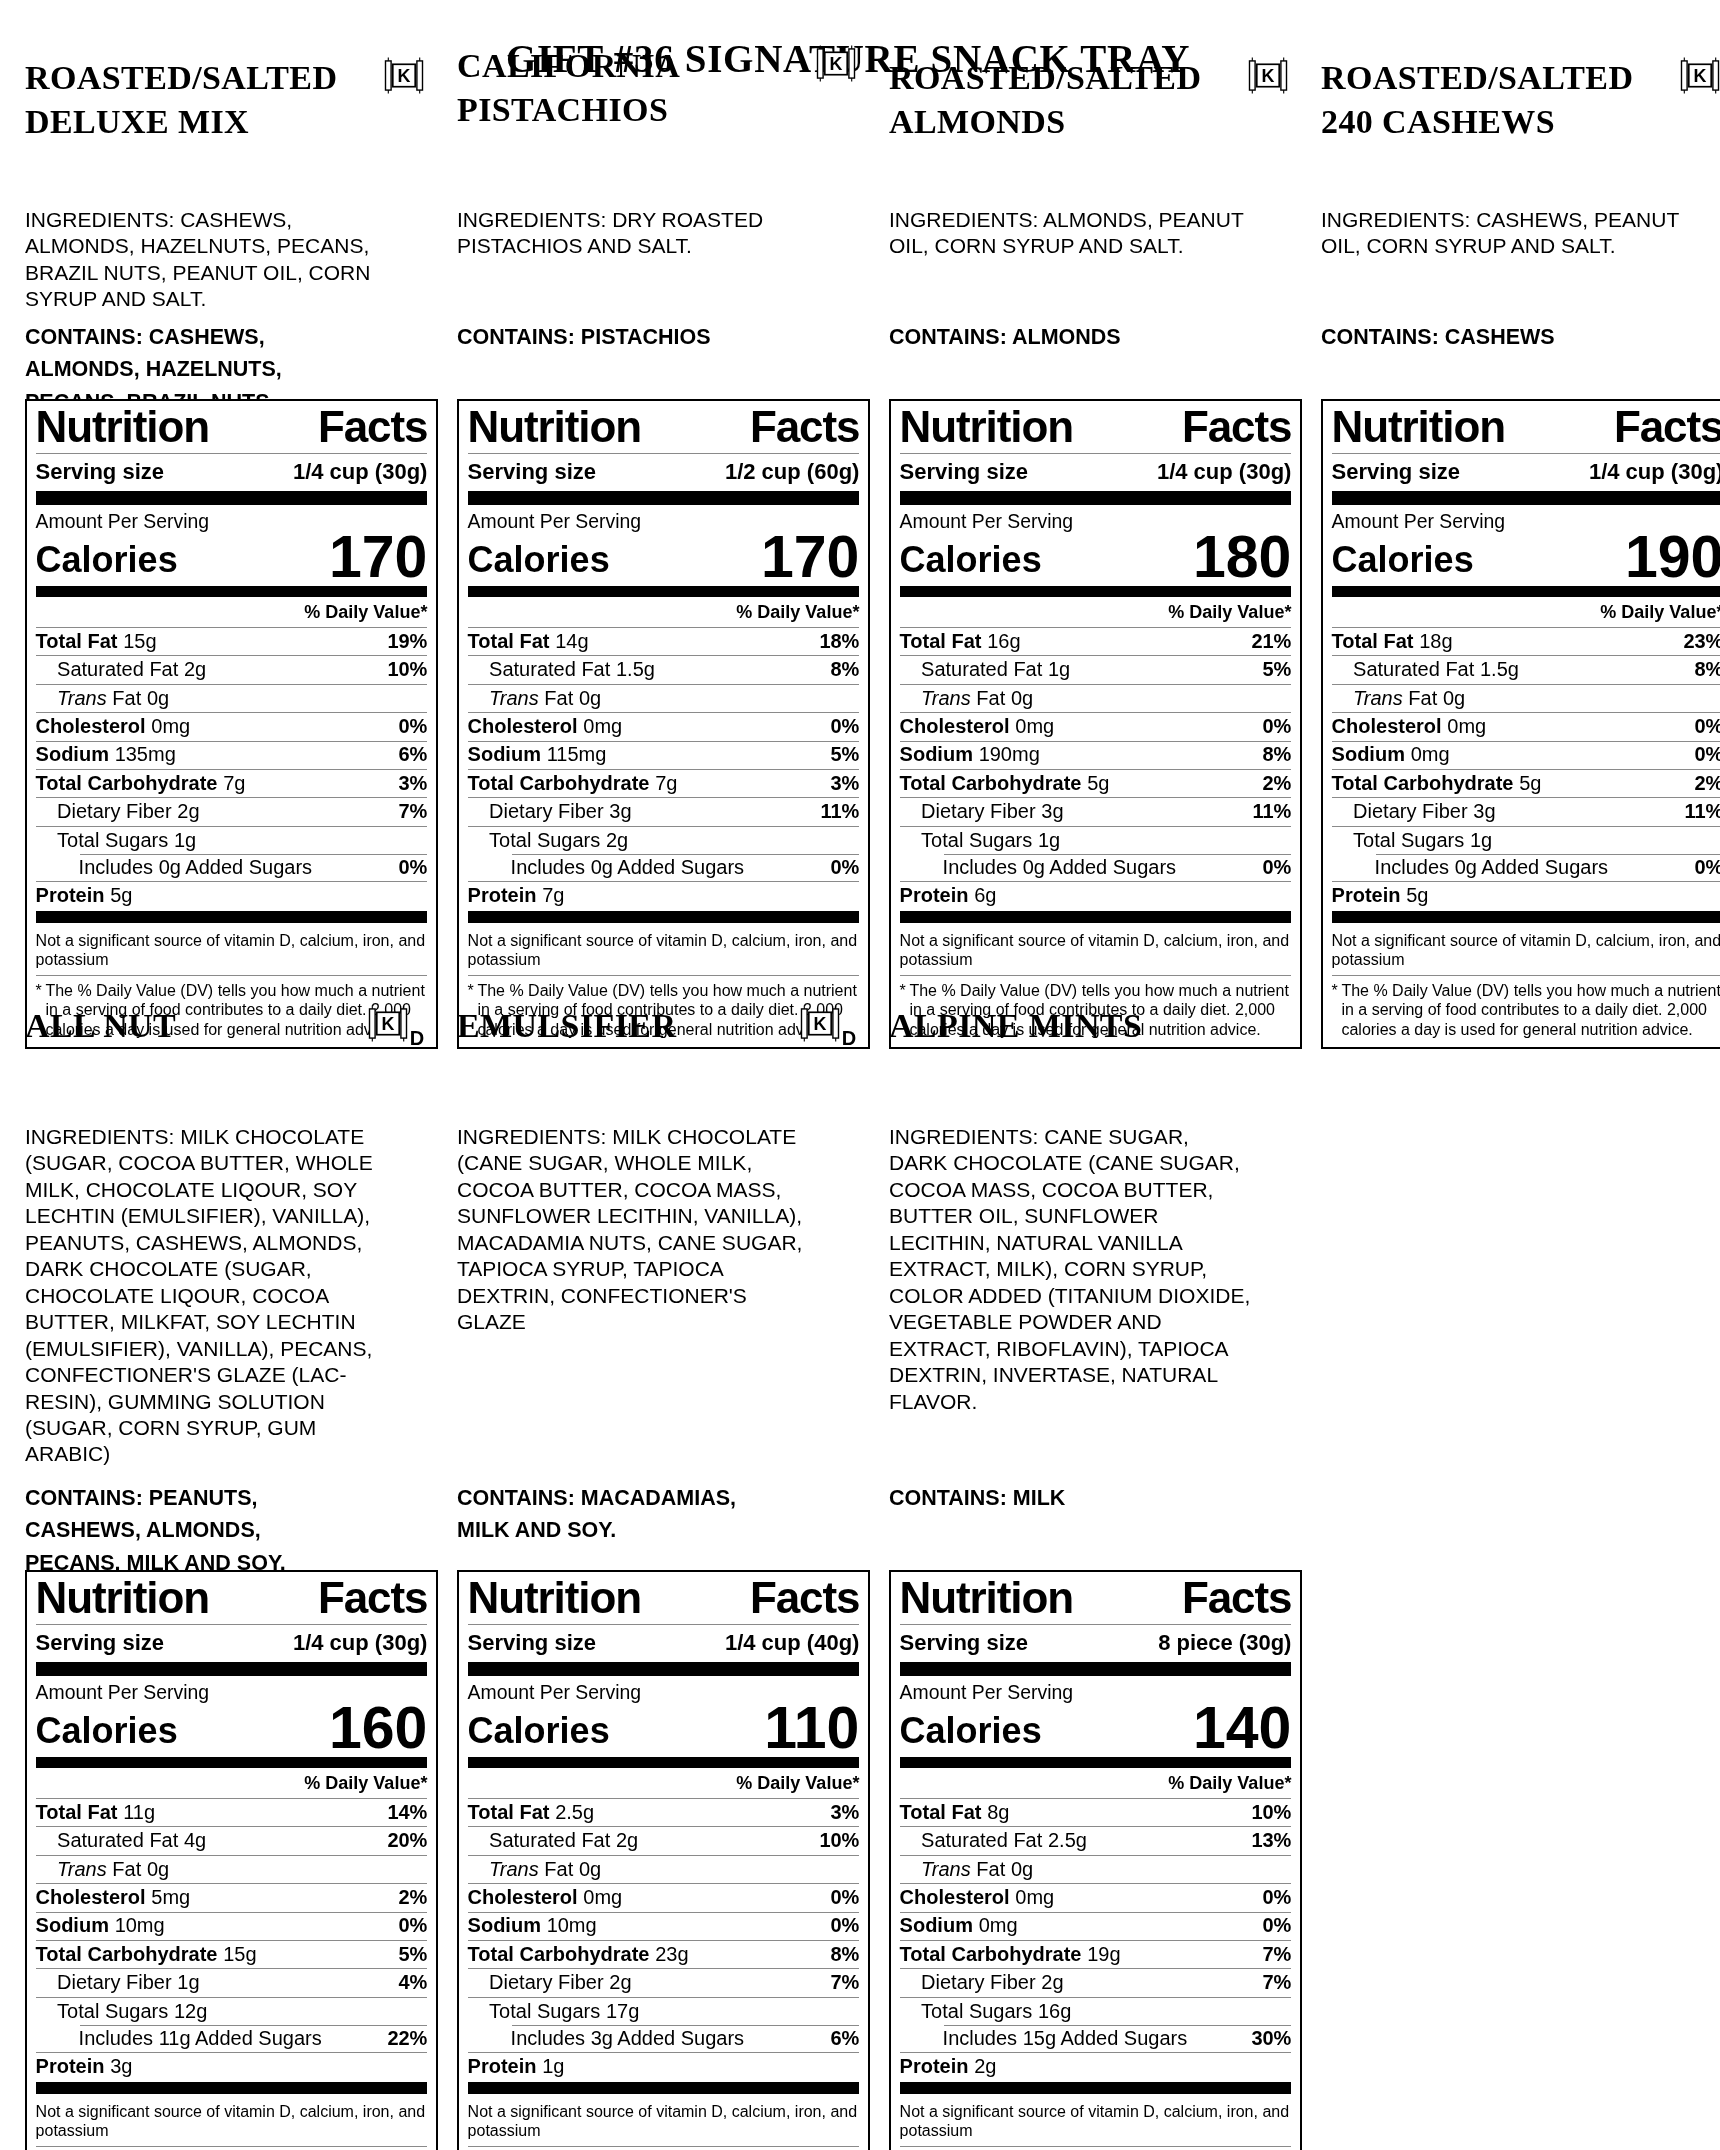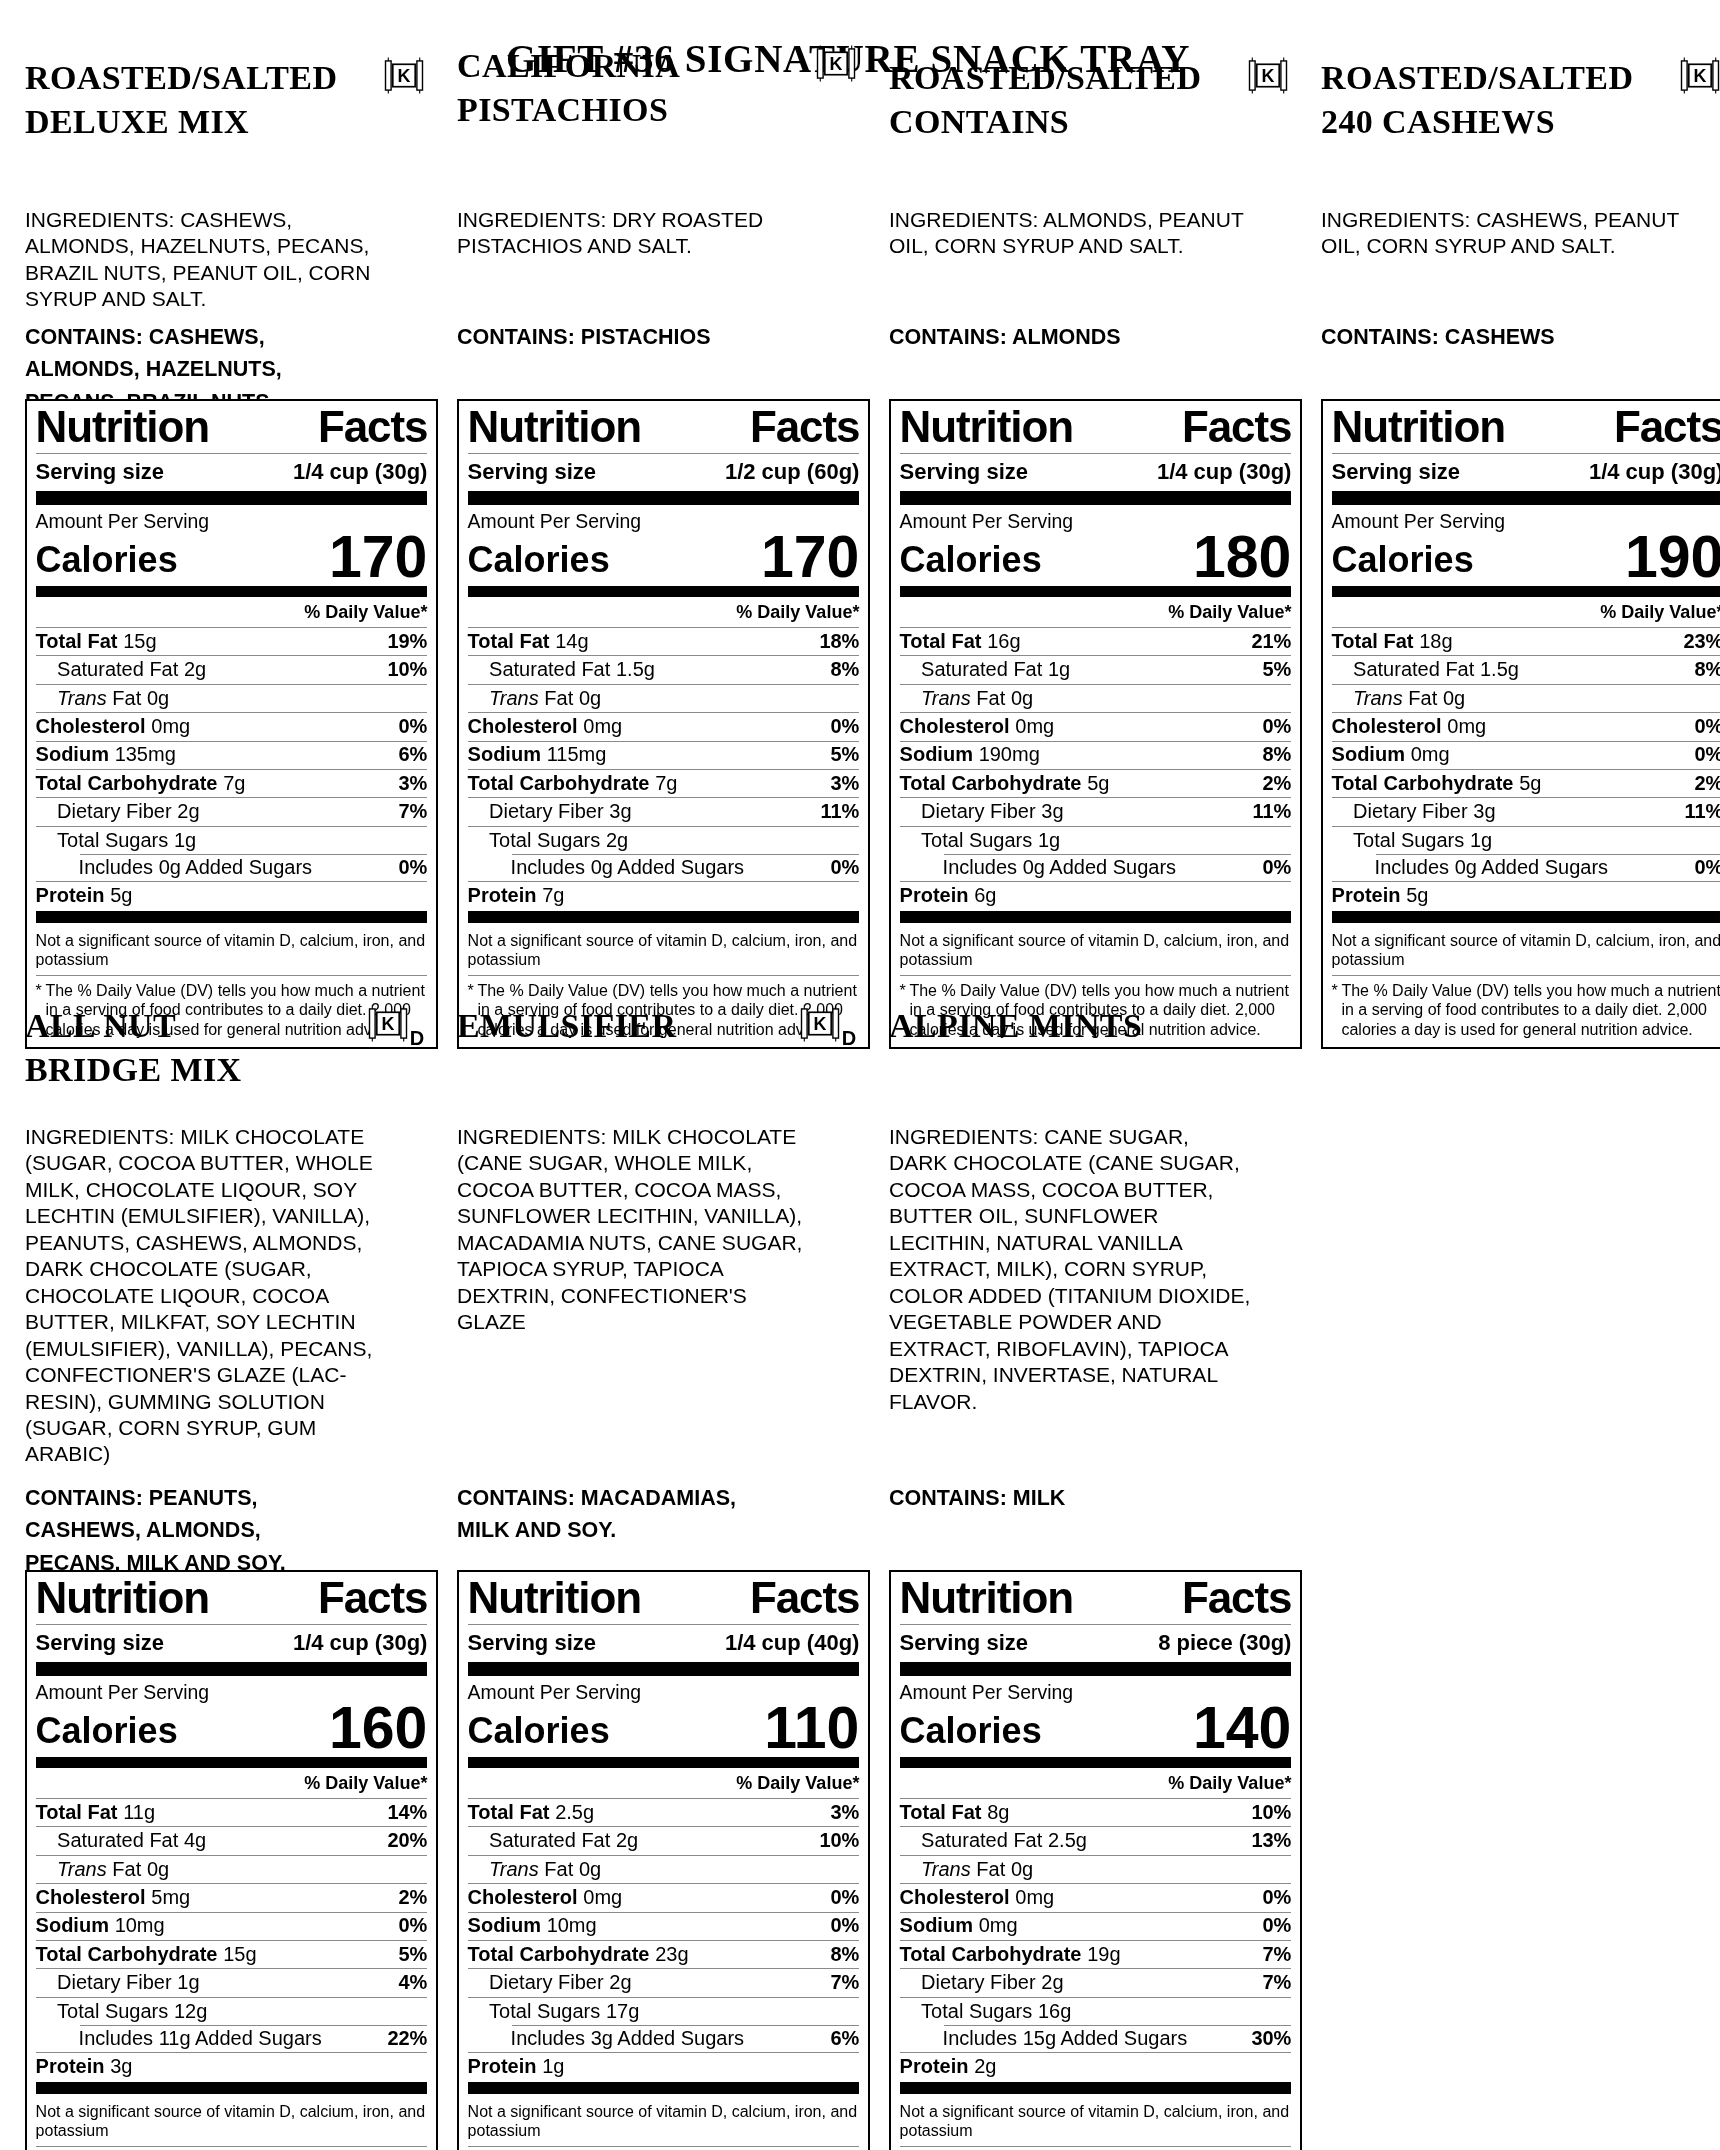--- a/index.html
+++ b/index.html
@@ -185,21 +185,21 @@
           <span class="nf-left"><span class="b">Protein</span><span class="nf-amt">7g</span></span>
         </div>
         <div class="nf-bar bot"></div>
         <div class="nf-note">Not a significant source of vitamin D, calcium, iron, and potassium</div>
         <div class="nf-foot">
           <span class="star">*</span>
           <span>The % Daily Value (DV) tells you how much a nutrient in a serving of food contributes to a daily diet. 2,000 calories a day is used for general nutrition advice.</span>
         </div>
       </div></section><section style="display: contents;"><header class="p-header" style="position: absolute; left: 889px; top: 56px;">
         <span class="name-line">ROASTED/SALTED</span>
-        <span class="name-line">CONTAINS</span>
+        <span class="name-line">ALMONDS</span>
         <span class="kosher"><svg viewBox="0 0 74 66" width="42" height="37" aria-hidden="true" style="font-size:47px">
             <line x1="9" y1="1" x2="9" y2="65" stroke="#000" stroke-width="2"></line>
             <line x1="65" y1="1" x2="65" y2="65" stroke="#000" stroke-width="2"></line>
             <rect x="4" y="7" width="10" height="52" fill="#fff" stroke="#000" stroke-width="2.5"></rect>
             <rect x="60" y="7" width="10" height="52" fill="#fff" stroke="#000" stroke-width="2.5"></rect>
             <rect x="17" y="13" width="40" height="40" fill="#fff" stroke="#000" stroke-width="3"></rect>
             <text x="37" y="44" font-size="32" font-weight="bold" text-anchor="middle" font-family="Liberation Sans, sans-serif">K</text>
           </svg></span>
       </header><p class="p-ingredients" style="position: absolute; left: 889px; top: 186px;">INGREDIENTS: ALMONDS, PEANUT OIL, CORN SYRUP AND SALT.</p><p class="p-contains" style="position: absolute; left: 889px; top: 299px;">CONTAINS: ALMONDS</p><div class="nf-label" style="position: absolute; left: 889px; top: 399px;">
         <div class="nf-title">
@@ -327,21 +327,20 @@
           <span class="nf-left"><span class="b">Protein</span><span class="nf-amt">5g</span></span>
         </div>
         <div class="nf-bar bot"></div>
         <div class="nf-note">Not a significant source of vitamin D, calcium, iron, and potassium</div>
         <div class="nf-foot">
           <span class="star">*</span>
           <span>The % Daily Value (DV) tells you how much a nutrient in a serving of food contributes to a daily diet. 2,000 calories a day is used for general nutrition advice.</span>
         </div>
       </div></section><section style="display: contents;"><header class="p-header" style="position: absolute; left: 25px; top: 1004px;">
         <span class="name-line">ALL NUT</span>
-        <span class="name-line">BRIDGE MIX</span>
         <span class="kosher"><svg viewBox="0 0 74 66" width="42" height="37" aria-hidden="true" style="font-size:47px">
             <line x1="9" y1="1" x2="9" y2="65" stroke="#000" stroke-width="2"></line>
             <line x1="65" y1="1" x2="65" y2="65" stroke="#000" stroke-width="2"></line>
             <rect x="4" y="7" width="10" height="52" fill="#fff" stroke="#000" stroke-width="2.5"></rect>
             <rect x="60" y="7" width="10" height="52" fill="#fff" stroke="#000" stroke-width="2.5"></rect>
             <rect x="17" y="13" width="40" height="40" fill="#fff" stroke="#000" stroke-width="3"></rect>
             <text x="37" y="44" font-size="32" font-weight="bold" text-anchor="middle" font-family="Liberation Sans, sans-serif">K</text>
           </svg><span class="kd">D</span></span>
       </header><p class="p-ingredients" style="position: absolute; left: 25px; top: 1103px;">INGREDIENTS: MILK CHOCOLATE (SUGAR, COCOA BUTTER, WHOLE MILK, CHOCOLATE LIQOUR, SOY LECHTIN (EMULSIFIER), VANILLA), PEANUTS, CASHEWS, ALMONDS, DARK CHOCOLATE (SUGAR, CHOCOLATE LIQOUR, COCOA BUTTER, MILKFAT, SOY LECHTIN (EMULSIFIER), VANILLA), PECANS, CONFECTIONER'S GLAZE (LAC-RESIN), GUMMING SOLUTION (SUGAR, CORN SYRUP, GUM ARABIC)</p><p class="p-contains" style="position: absolute; left: 25px; top: 1460px;">CONTAINS: PEANUTS, CASHEWS, ALMONDS, PECANS, MILK AND SOY.</p><div class="nf-label" style="position: absolute; left: 25px; top: 1570px;">
         <div class="nf-title">

